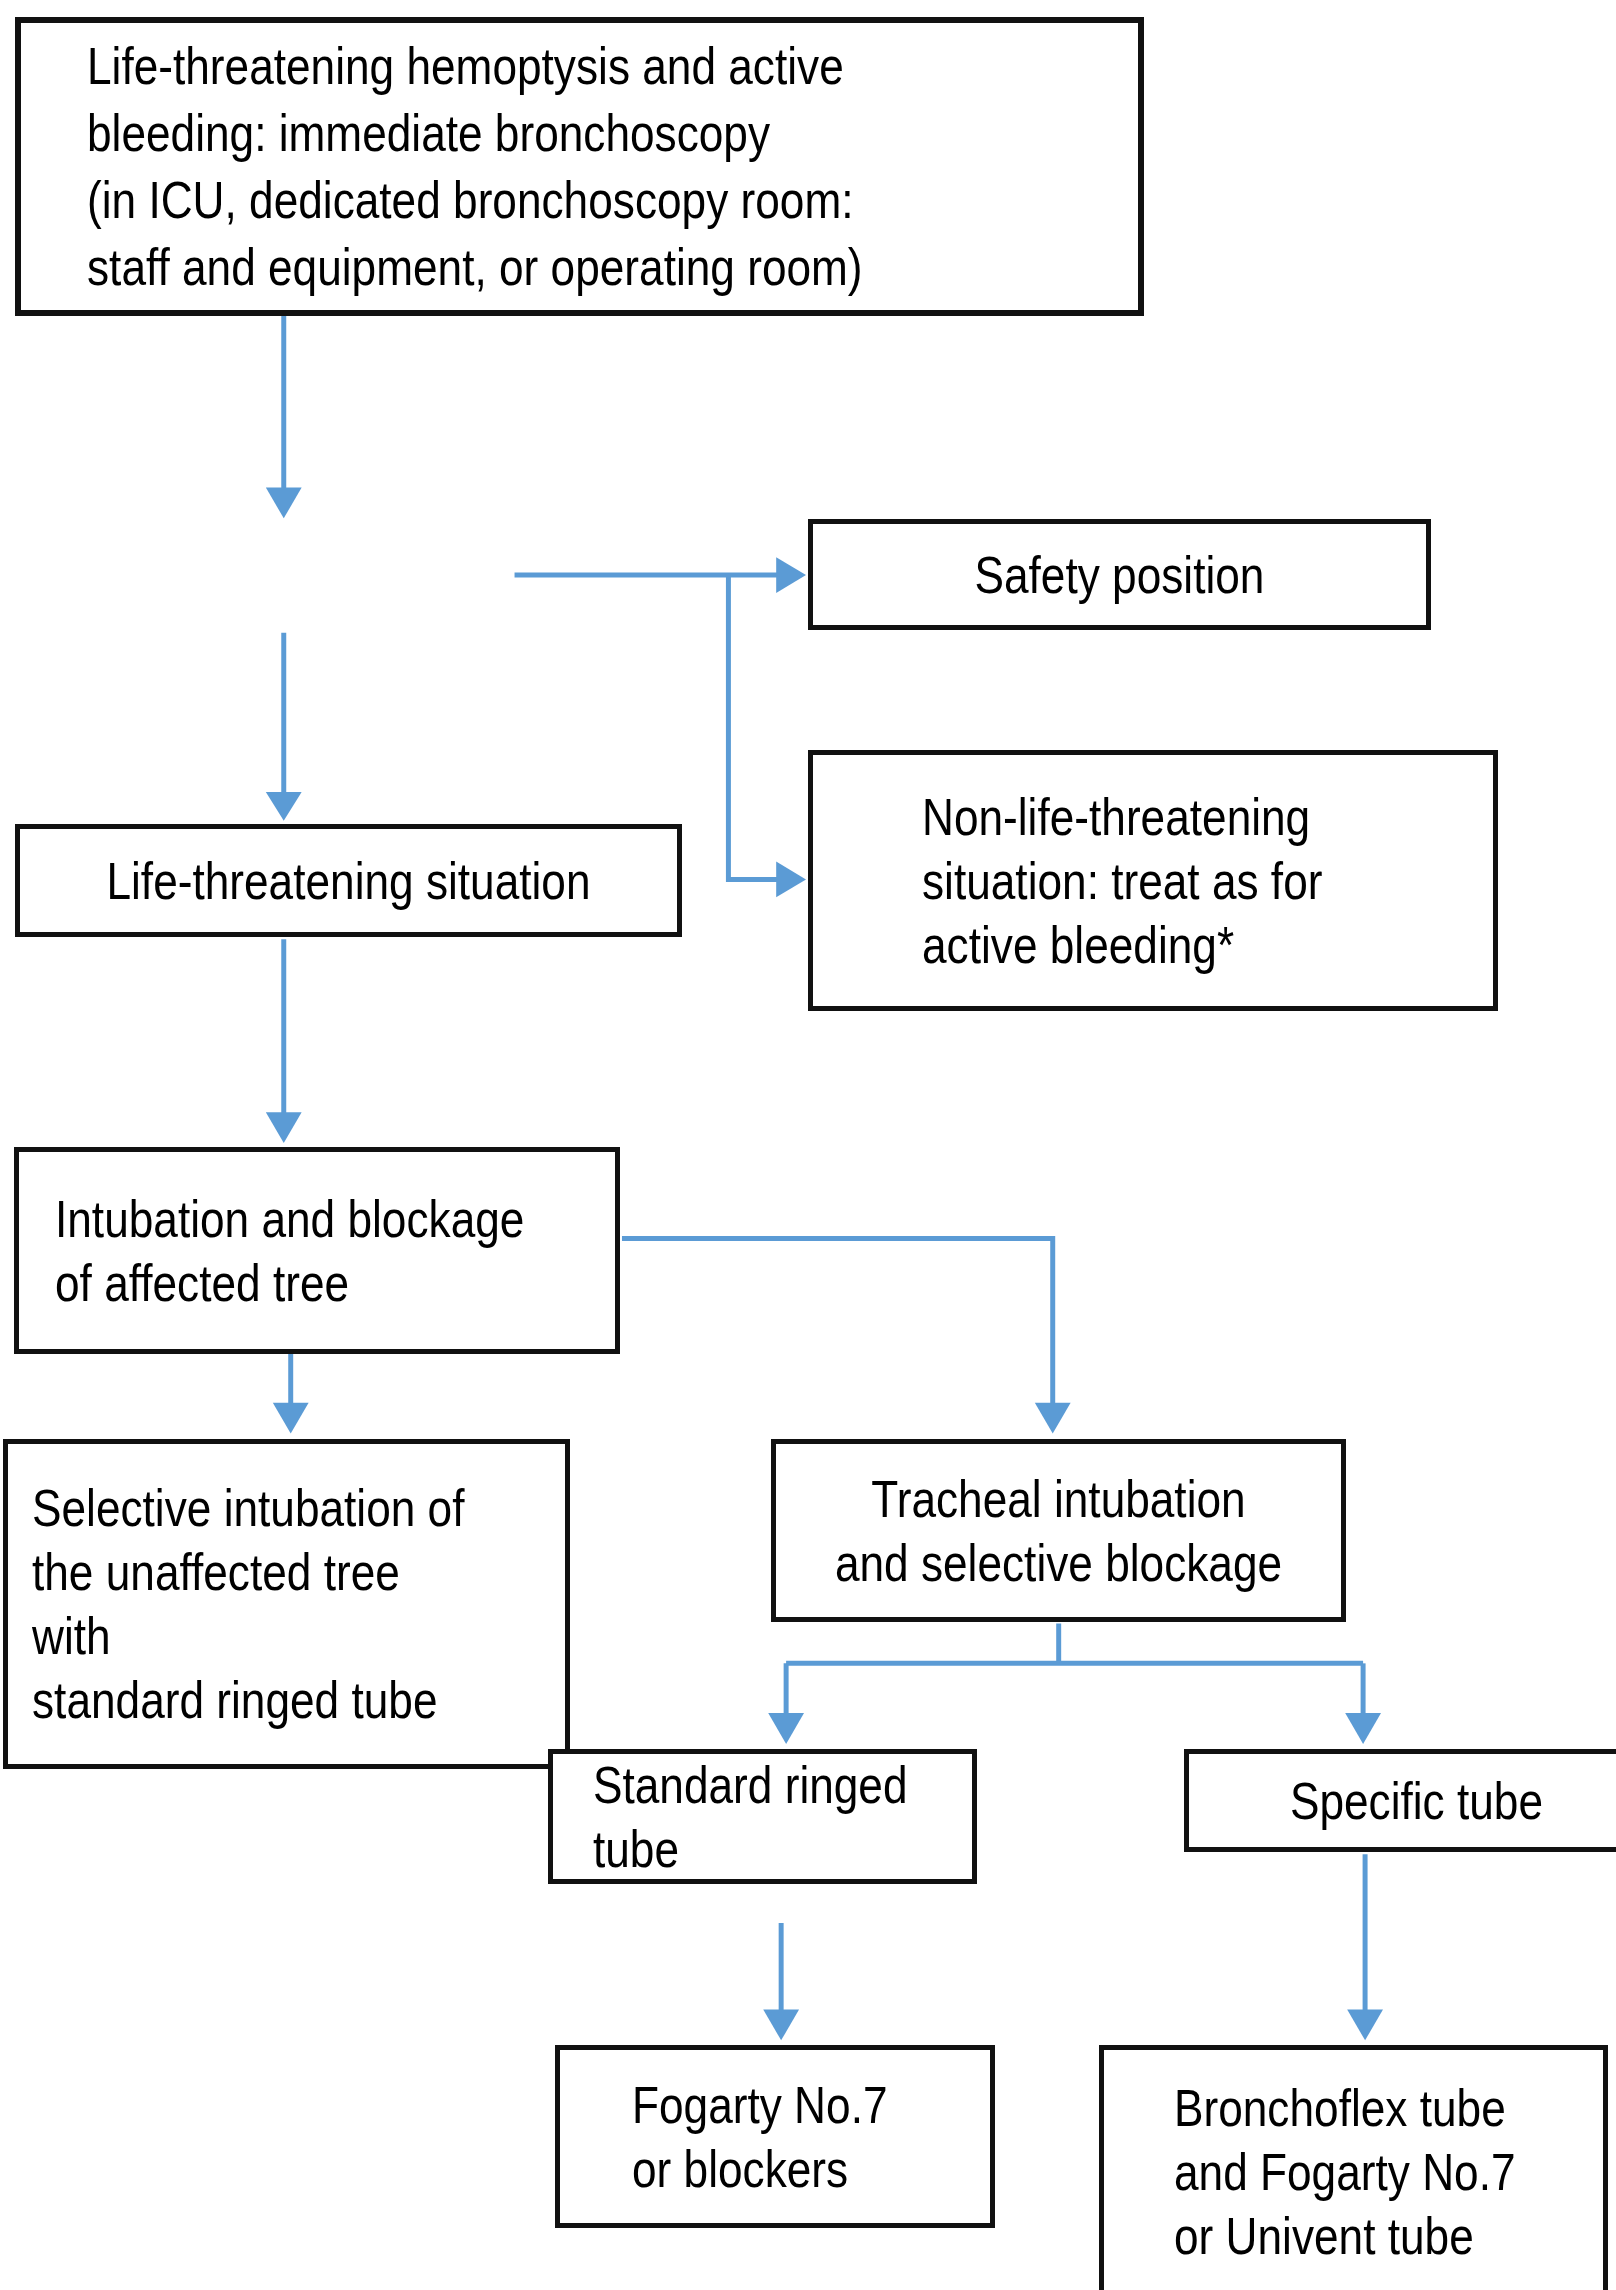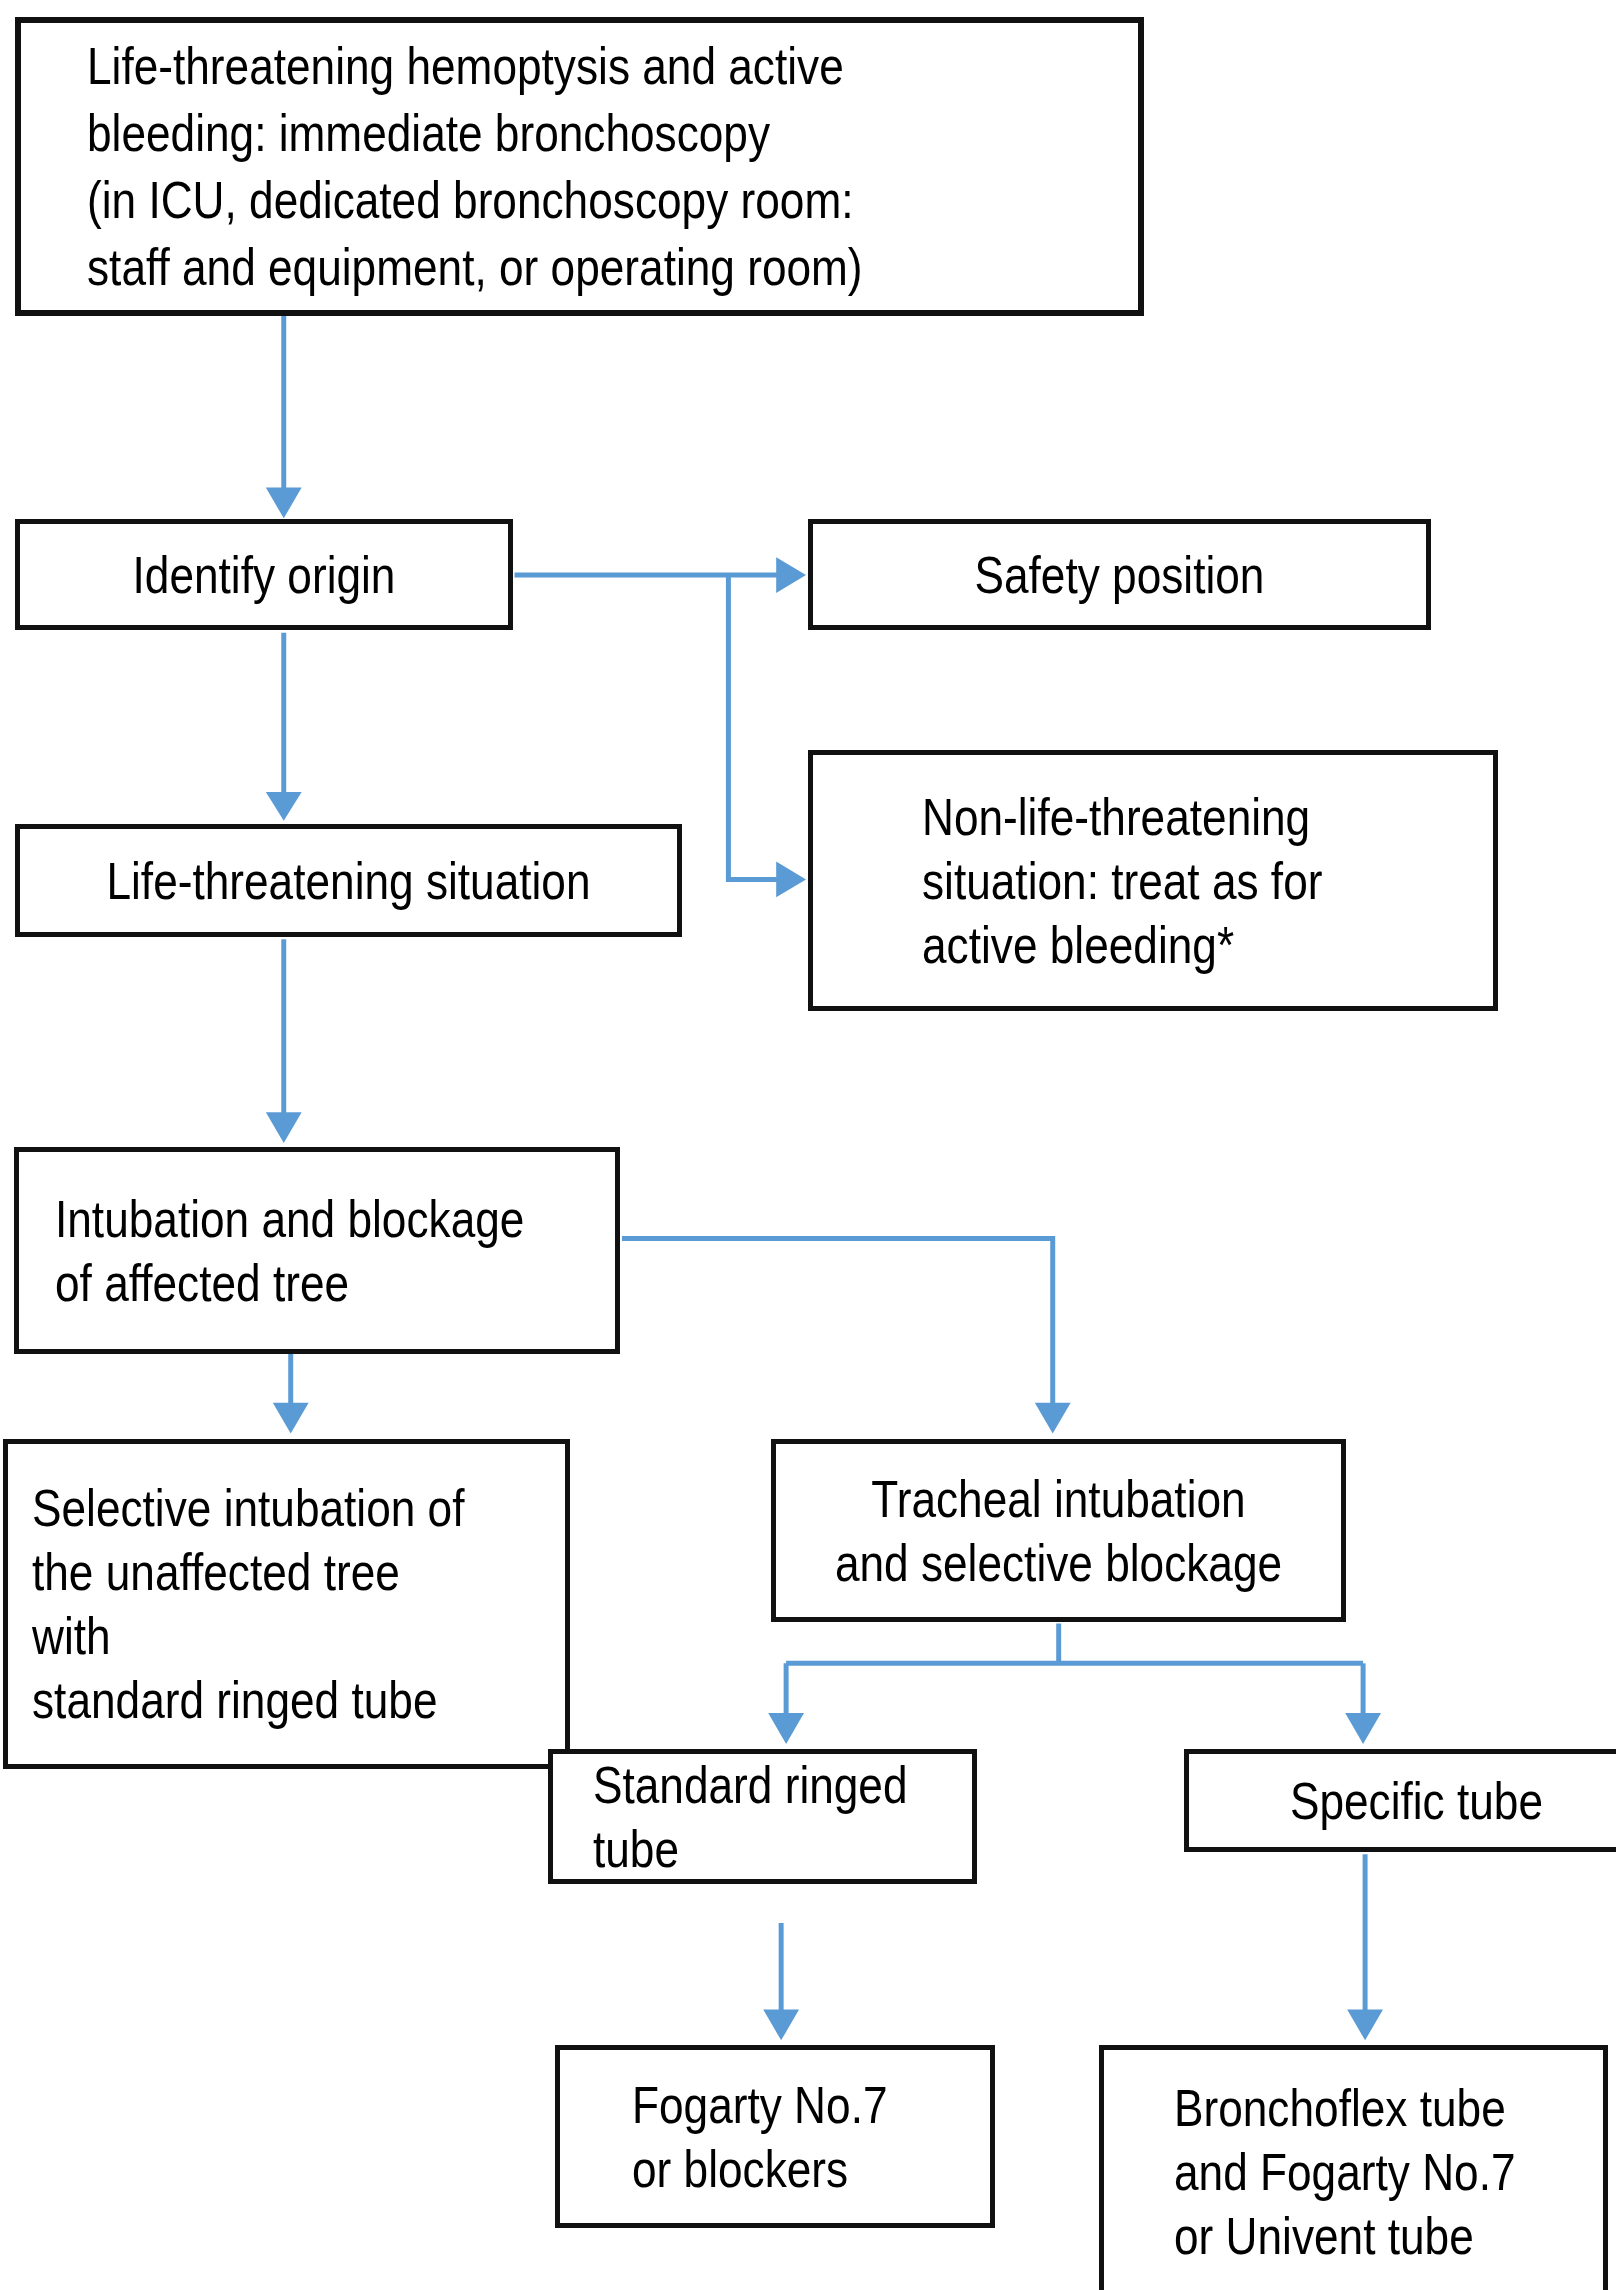--- a/index.html
+++ b/index.html
@@ -119,23 +119,20 @@
     </g>
   </svg>
 
   <div class="flow-box n-start">
     <div class="txt">Life-threatening hemoptysis and active
 bleeding: immediate bronchoscopy
 (in ICU, dedicated bronchoscopy room:
 staff and equipment, or operating room)</div>
   </div>
 
-  <div class="flow-box n-identify center">
-    <div class="txt">Identify origin</div>
-  </div>
 
   <div class="flow-box n-safety center">
     <div class="txt">Safety position</div>
   </div>
 
   <div class="flow-box n-life center">
     <div class="txt">Life-threatening situation</div>
   </div>
 
   <div class="flow-box n-nonlife">

